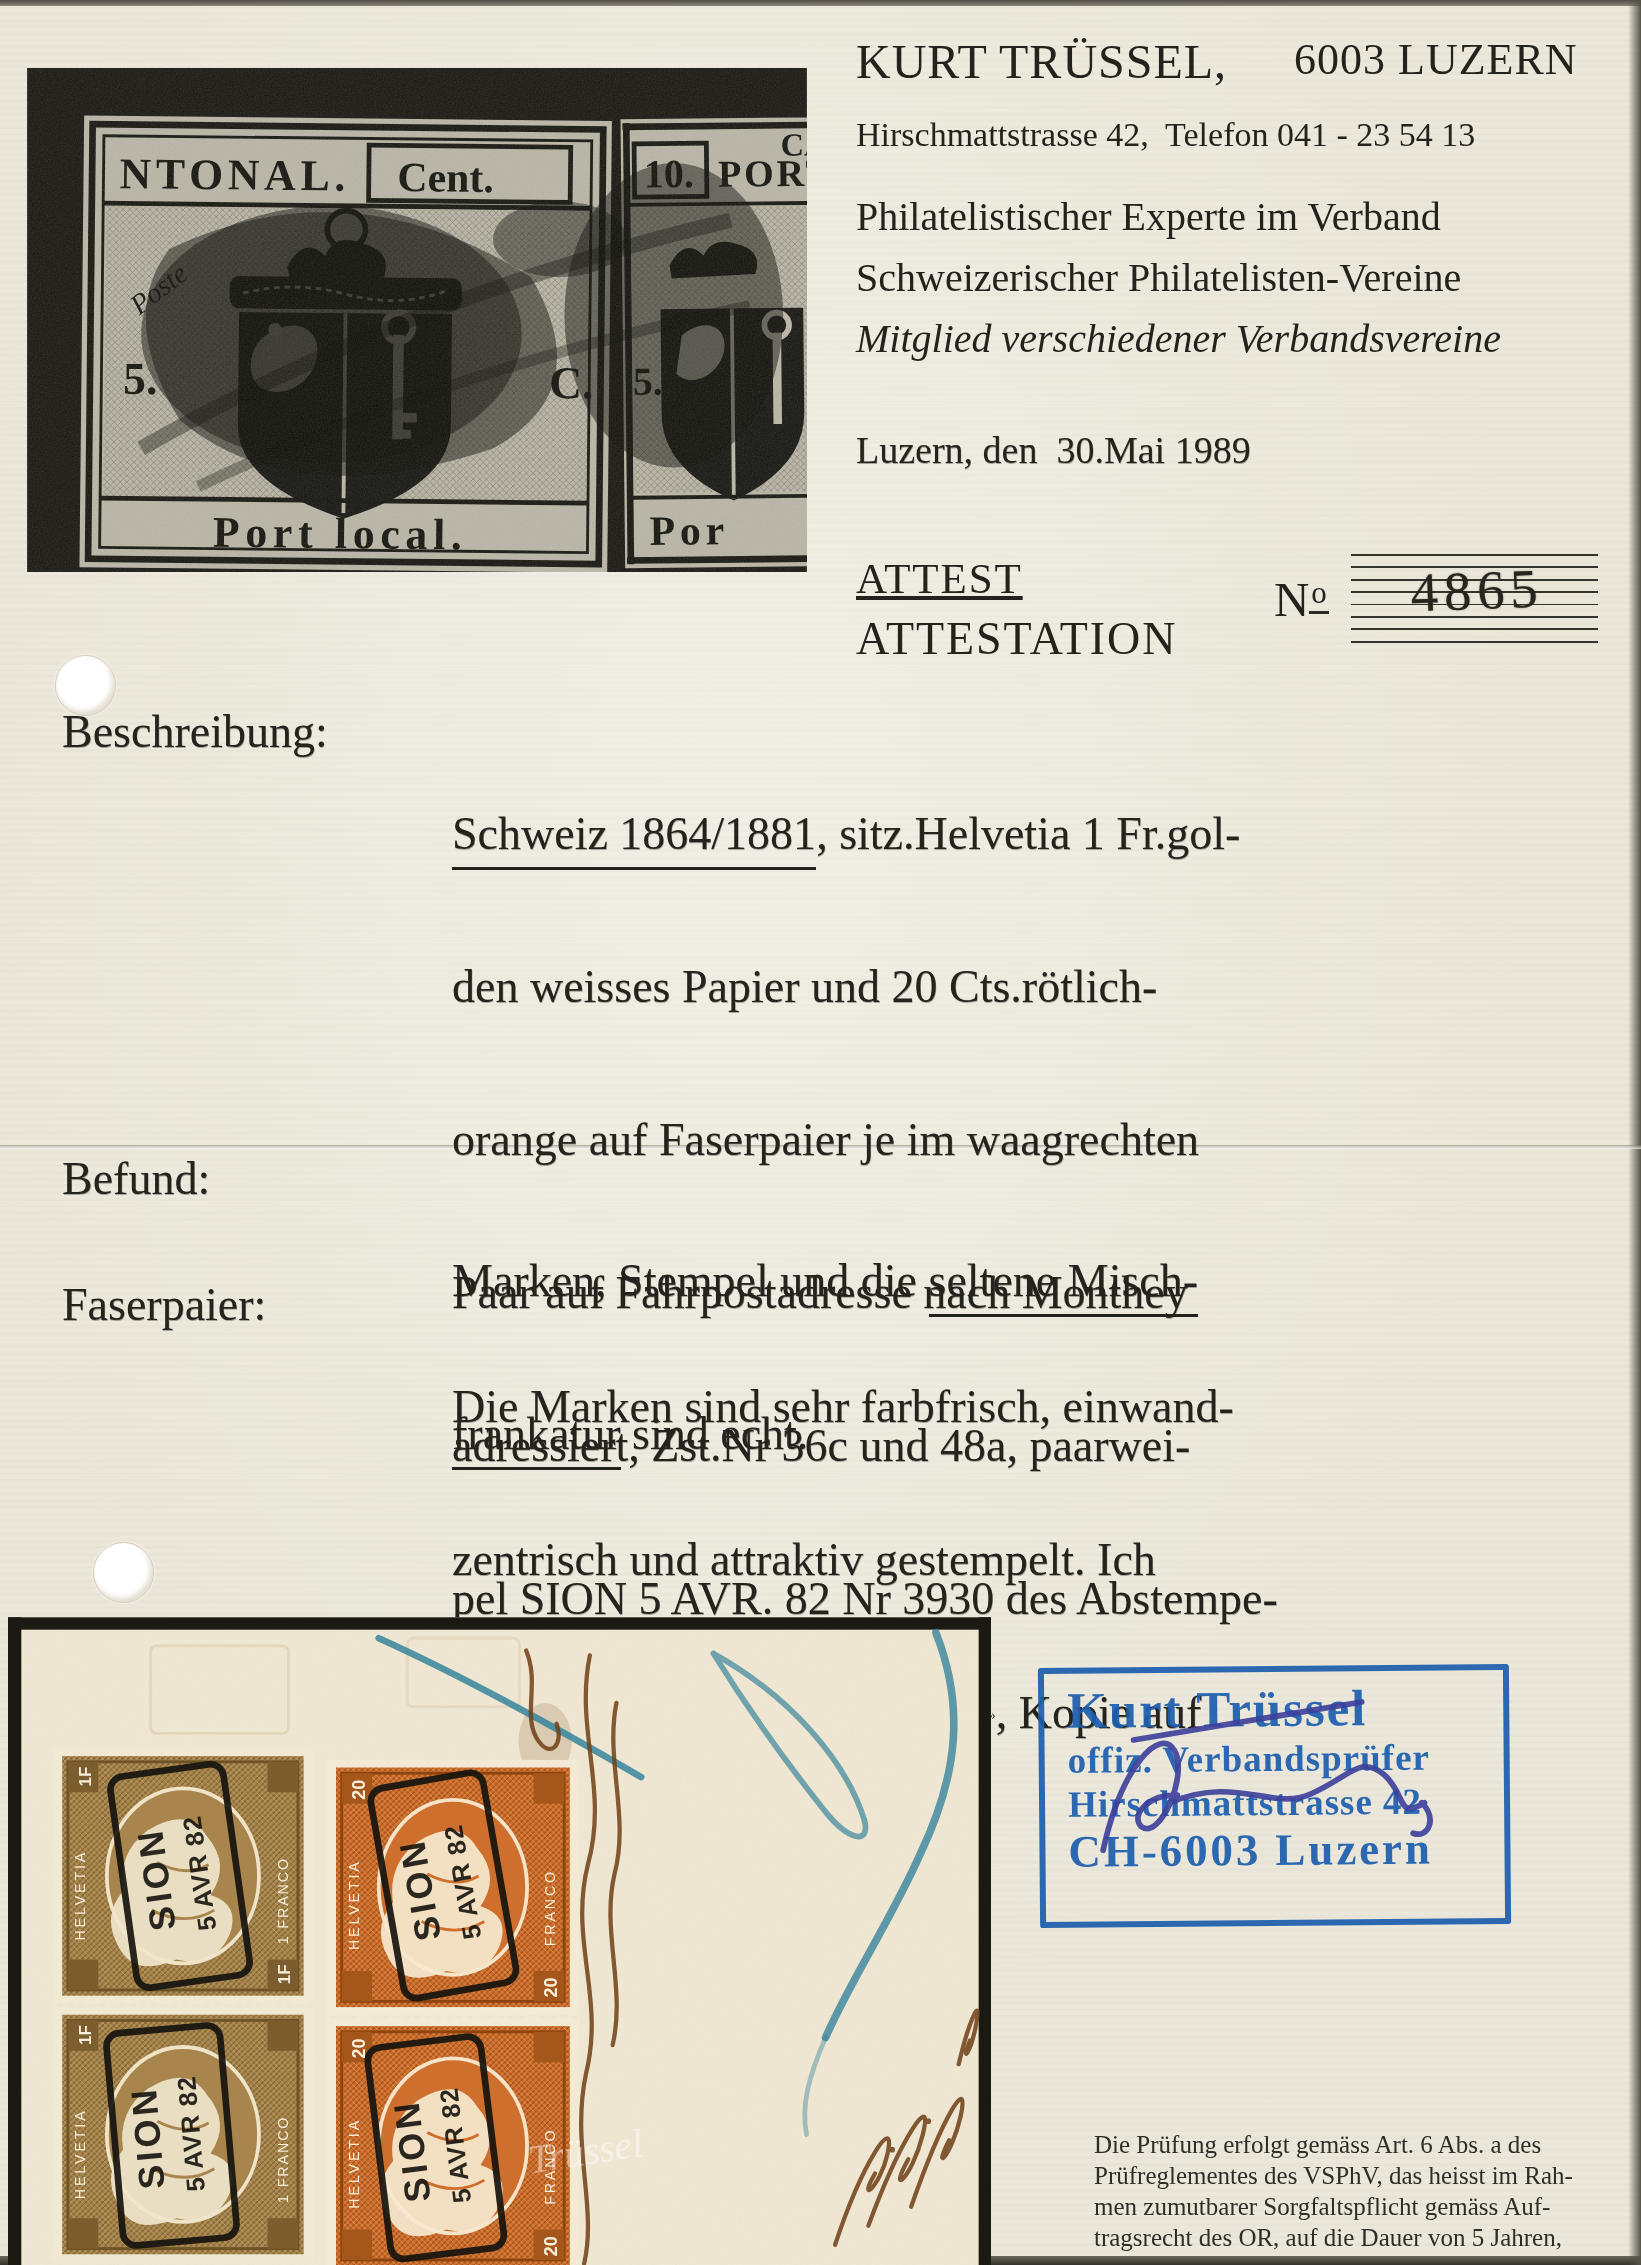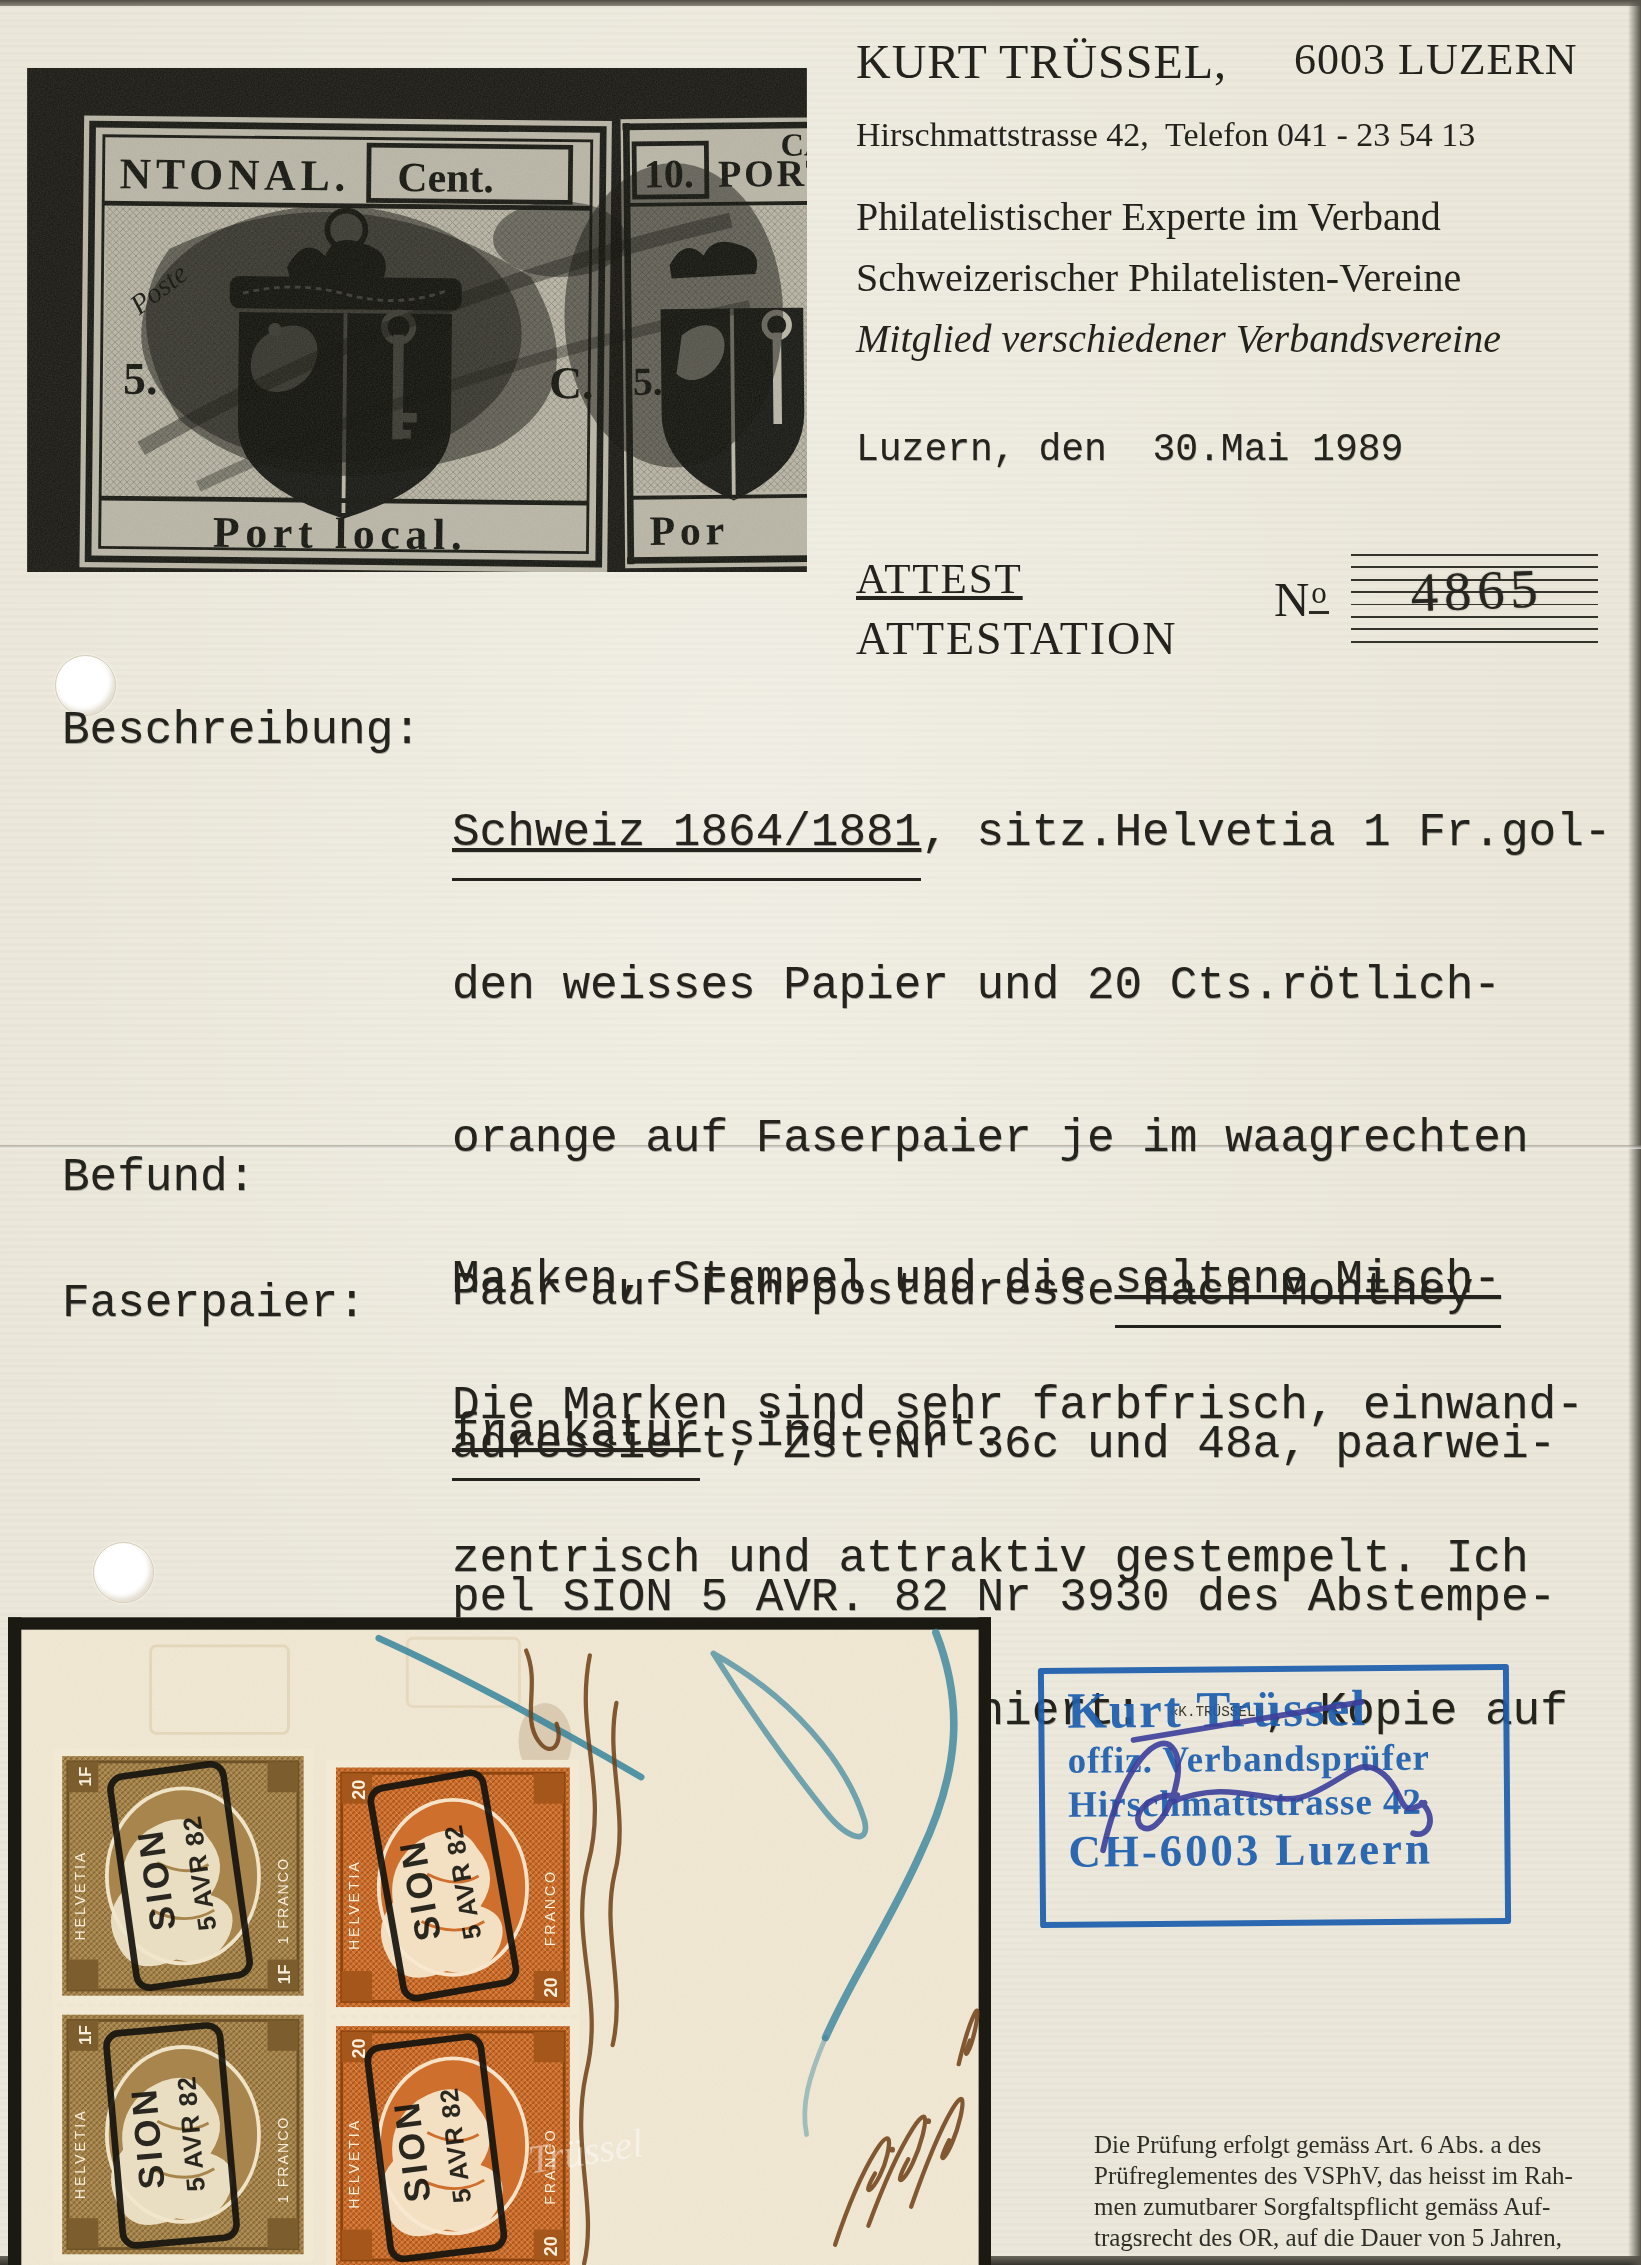--- a/index.html
+++ b/index.html
@@ -14,39 +14,39 @@
   .edge-right{left:1628px;top:0;width:13.3px;height:2266px;background:linear-gradient(to right,rgba(60,58,50,0),#55524a);}
 
   
   .h-name{left:856px;top:34px;font-size:48px;letter-spacing:1px;white-space:pre;}
   .h-city{left:1294px;top:34px;font-size:44px;letter-spacing:1px;white-space:pre;text-align:right;}
   .h-addr{left:856px;top:116px;font-size:34px;white-space:pre;}
   .h-cred1{left:856px;top:193px;font-size:40px;white-space:pre;}
   .h-cred2{left:856px;top:254px;font-size:40px;white-space:pre;}
   .h-cred3{left:856px;top:315px;font-size:40px;white-space:pre;font-style:italic;}
 
-  .mono{font-family:Liberation Mono, monospace;color:#24231d;
+  .mono{font-family:Liberation Serif, serif;color:#24231d;
         text-shadow:0.5px 0.5px 0 rgba(35,35,28,.35);}
   .dateline{left:856px;top:428px;font-size:38px;white-space:pre;}
 
   .attest1{left:856px;top:554px;font-size:43px;letter-spacing:1.9px;text-decoration:underline;}
   .attest2{left:856px;top:612px;font-size:46px;letter-spacing:1.9px;}
   .no-wrap{left:1274px;top:571px;font-size:49px;}
   .no-o{font-size:31px;vertical-align:13.3px;border-bottom:3.8px solid #2b2a24;padding:0 1.9px 1px 1.9px;}
   .numlines{left:1351px;top:554px;width:247px;height:89px;
         background:repeating-linear-gradient(to bottom,#34332c 0 1.9px,transparent 1.9px 12.4px);}
   .attnum{left:1377px;top:559px;width:200px;text-align:center;font-size:55px;letter-spacing:5.7px;
         transform:rotate(-2deg);color:#26251f;text-shadow:0 0 1.9px rgba(40,40,30,.45);}
 
   
   .sec{position:absolute;left:0;width:1642px;}
   .sec-label{position:absolute;left:62px;top:0;font-size:46px;line-height:51px;white-space:pre;}
   .sec-body{position:absolute;left:452px;top:0;font-size:46px;line-height:51px;white-space:pre;}
   .sec-body>div{height:51px;}
-  .u{border-bottom:3.8px solid #23221d;padding-bottom:19px;text-decoration:underline;}
+  .u{border-bottom:3.8px solid #23221d;padding-bottom:8px;}
   .tinysig{font-size:14.3px;letter-spacing:0;vertical-align:7.6px;color:#3a382f;text-shadow:none;}
 
   .crease{left:0;top:1145px;width:1642px;height:3.8px;
         background:linear-gradient(to bottom,rgba(110,104,88,.45),rgba(255,255,255,.65));}
   .ghost-blue{left:540px;top:374px;width:61px;height:162px;border-radius:28.5px;
         background:radial-gradient(ellipse,rgba(70,110,190,.16),transparent 70%);filter:blur(3.8px);}
 
   .hole{width:59px;height:59px;border-radius:50%;
         background:radial-gradient(circle at 45% 40%, #ffffff 55%, #f4f1e6);
         border:1px solid #d6cdb4;

